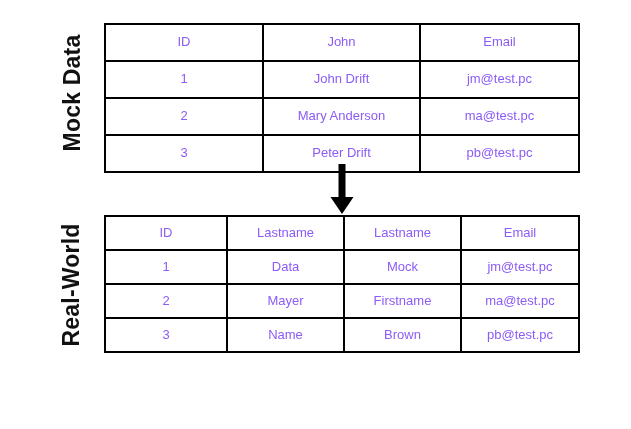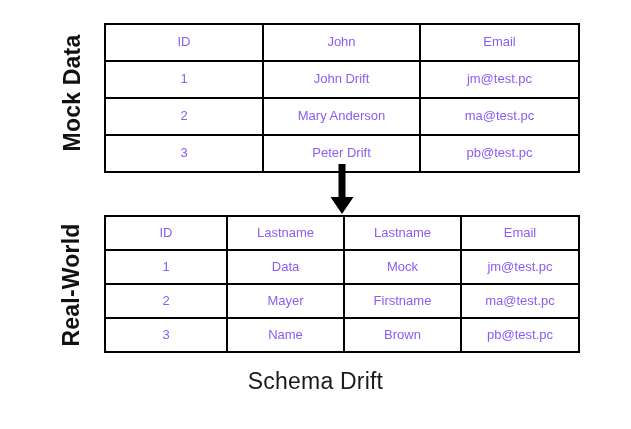--- a/index.html
+++ b/index.html
@@ -177,15 +177,14 @@
       </tr>
       <tr>
         <td>3</td>
         <td>Name</td>
         <td>Brown</td>
         <td>pb@test.pc</td>
       </tr>
     </tbody>
   </table>
 
-  <div id="caption">Schema Drift</div>
 
 </div>
 
 </body></html>

